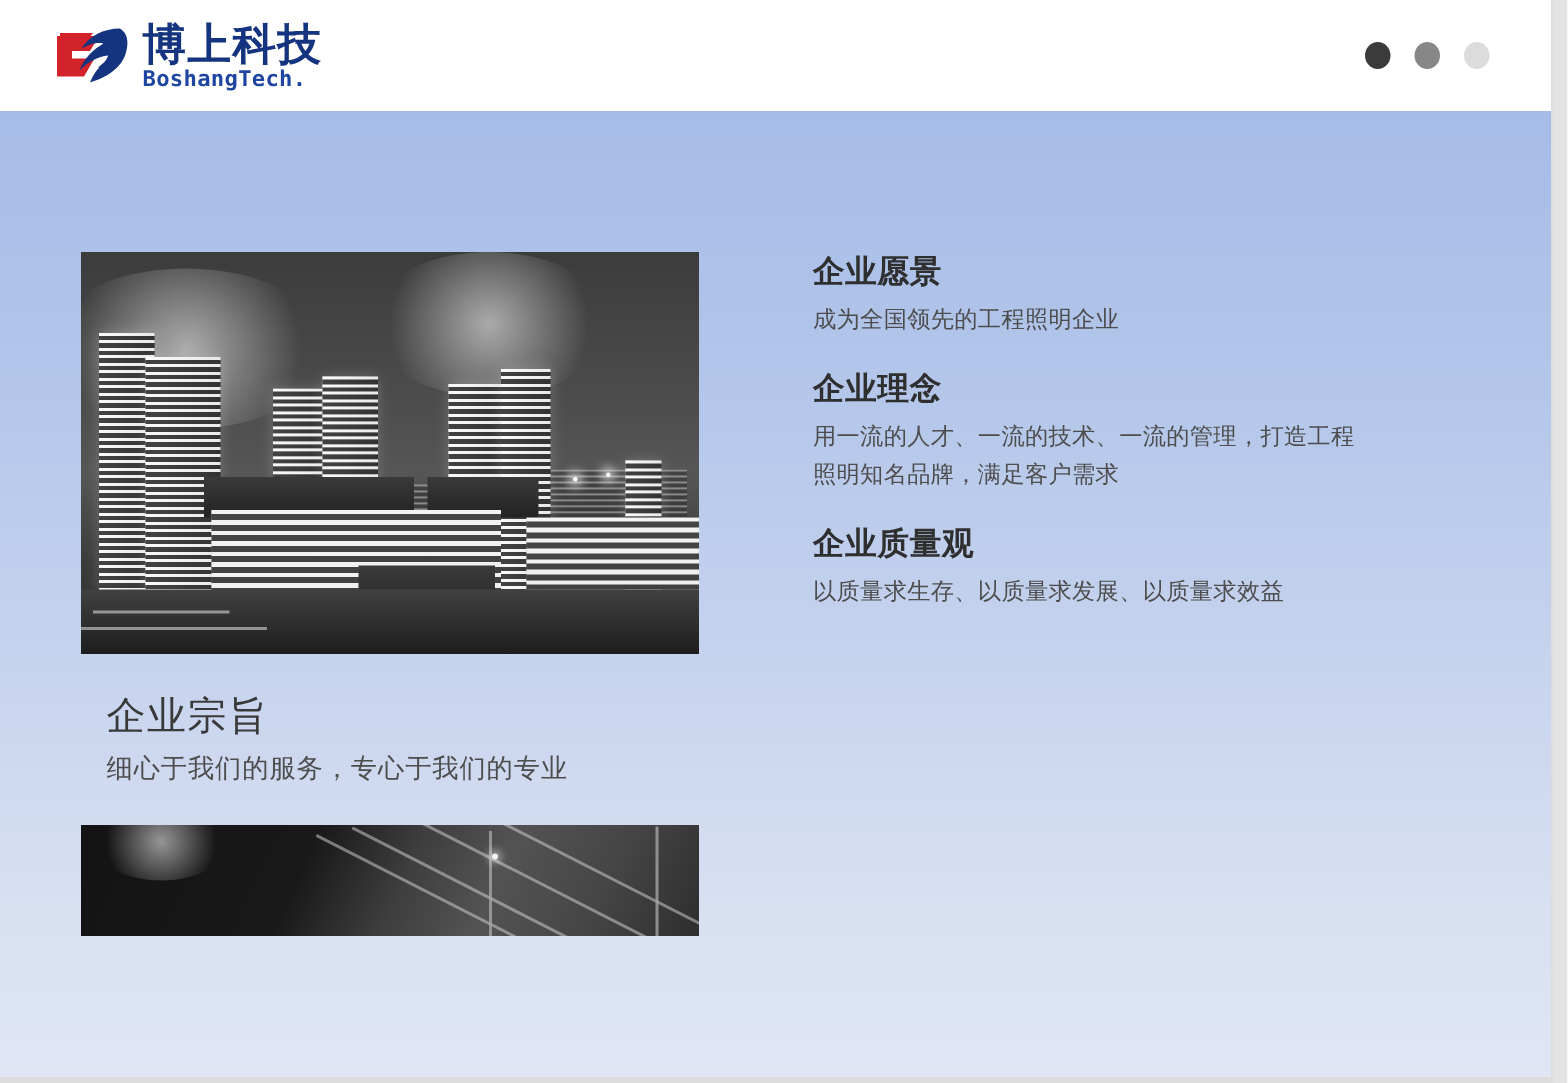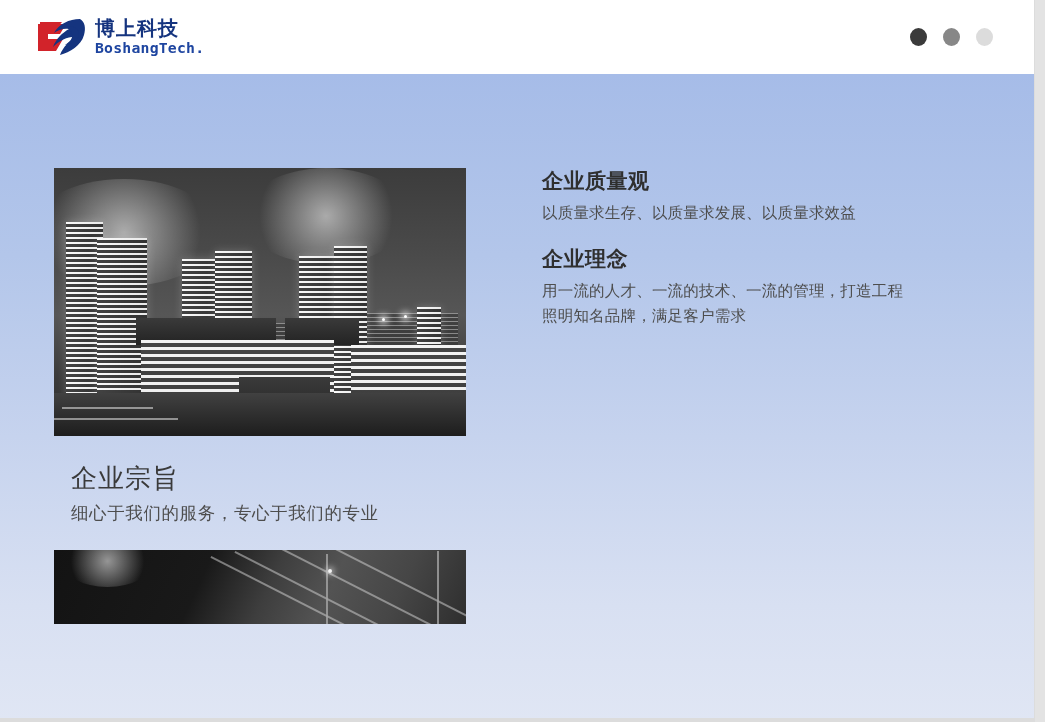--- a/index.html
+++ b/index.html
@@ -75,21 +75,21 @@
   }
 
   .logo-text {
     display: flex;
     flex-direction: column;
     justify-content: center;
     line-height: 1;
   }
   .logo-cn {
     font-family: "DejaVu Sans", "Liberation Sans", sans-serif;
-    font-size: 20px;
+    font-size: 29px;
     font-weight: bold;
     color: #15347f;
     letter-spacing: 1px;
     line-height: 1.05;
   }
   .logo-en {
     font-family: "DejaVu Sans Mono", "Liberation Mono", monospace;
     font-size: 14.5px;
     font-weight: bold;
     color: #1e45a0;
@@ -356,32 +356,36 @@
           <div class="road-pole" style="left:66%; top:6%; height:94%;"></div>
           <div class="road-pole" style="left:93%; top:2%; height:98%;"></div>
           <div class="road-light" style="left:66.5%; top:26%;"></div>
           <div class="glow" style="left:2%; top:-20%; width:22%; height:70%;"></div>
         </div>
 
       </div>
 
       <div class="right-col">
 
-
+        <div class="value-block">
+          <div class="h-sans">企业愿景</div>
+          <div class="p-sans">成为全国领先的工程照明企业</div>
+        </div>
+
+
+        <div class="value-block">
+          <div class="h-sans">企业理念</div>
+          <div class="p-sans">用一流的人才、一流的技术、一流的管理，打造工程照明知名品牌，满足客户需求</div>
+        </div>
 
         <div class="value-block">
           <div class="h-sans">企业质量观</div>
           <div class="p-sans">以质量求生存、以质量求发展、以质量求效益</div>
         </div>
 
-        <div class="value-block">
-          <div class="h-sans">企业理念</div>
-          <div class="p-sans">用一流的人才、一流的技术、一流的管理，打造工程照明知名品牌，满足客户需求</div>
-        </div>
-
 
       </div>
 
       <div class="bottom-strip"></div>
 
     </div>
   </div>
 
   <div class="scrollbar-track">
     <div class="scrollbar-thumb"></div>

